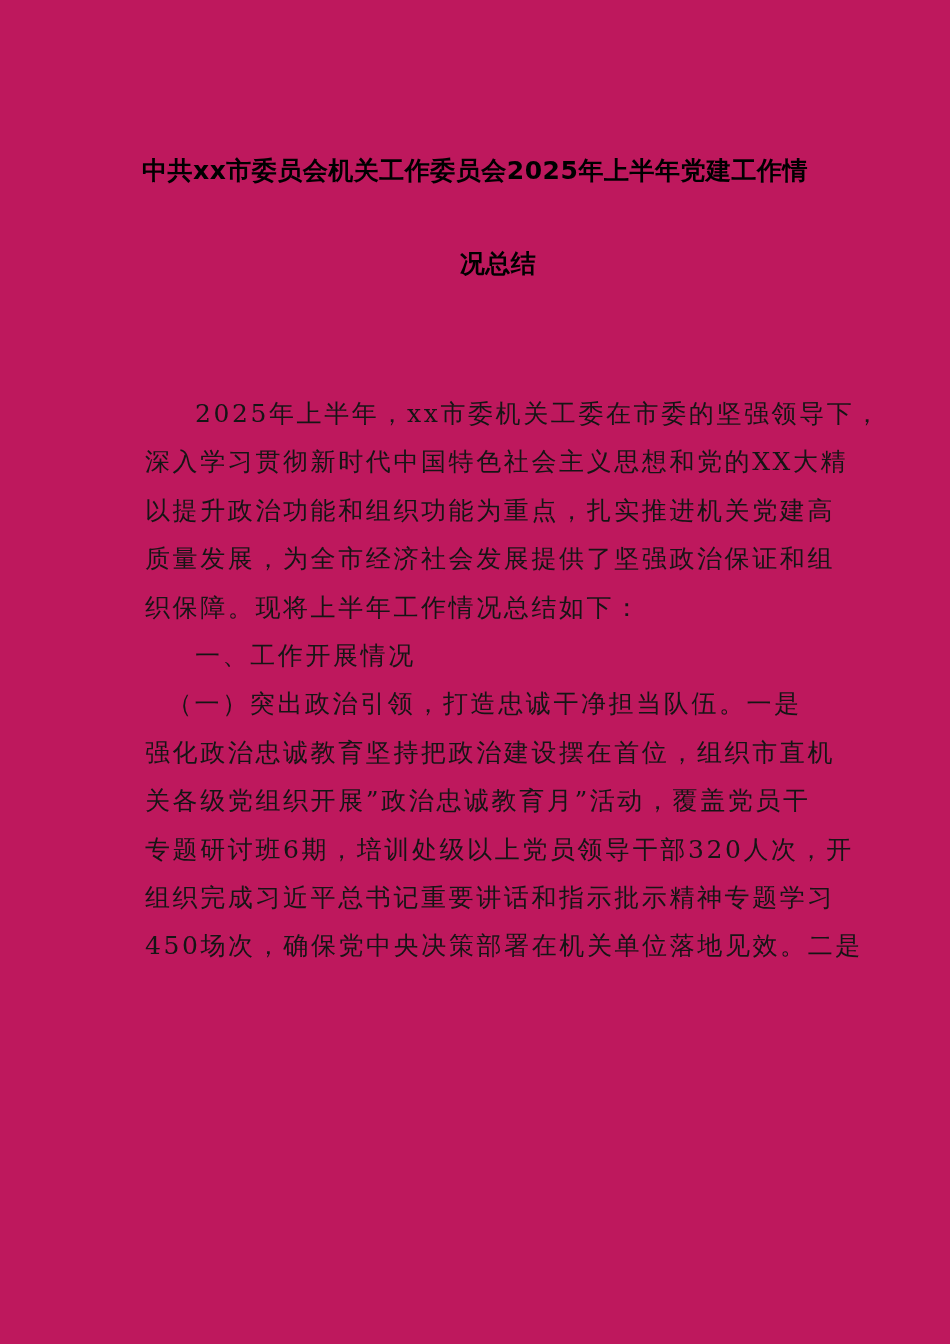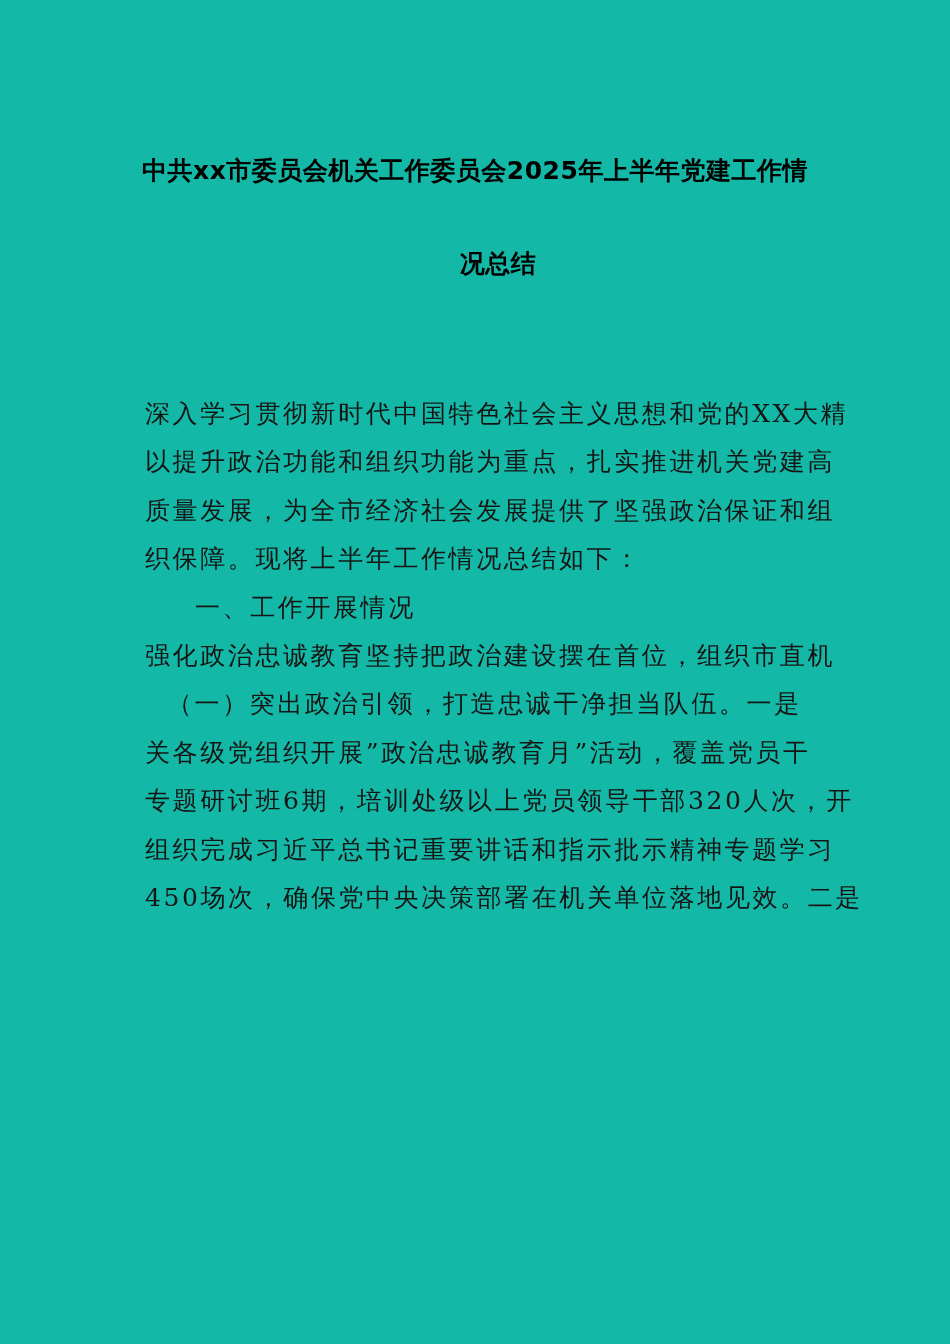--- a/index.html
+++ b/index.html
@@ -14,21 +14,21 @@
       overflow: hidden;
       color: #111111;
       font-family: "DejaVu Serif", "Liberation Serif", serif;
     }
     .page {
       position: absolute;
       left: 0;
       top: 0;
       width: 950px;
       height: 1344px;
-      background: #14b8a6;
+      background: #be185d;
     }
     .title-line {
       position: absolute;
       left: 0;
       width: 950px;
       text-align: center;
       font-family: "DejaVu Sans", "Liberation Sans", sans-serif;
       font-weight: bold;
       font-size: 25px;
       letter-spacing: 0.5px;
@@ -56,25 +56,26 @@
     .line.indent-s { padding-left: 22px; }
   </style>
 </head>
 <body>
 
 <div class="page">
   <div class="title-line l1">中共xx市委员会机关工作委员会2025年上半年党建工作情</div>
   <div class="title-line l2">况总结</div>
 
   <div class="body-lines">
+    <span class="line indent">2025年上半年，xx市委机关工委在市委的坚强领导下，</span>
     <span class="line">深入学习贯彻新时代中国特色社会主义思想和党的XX大精</span>
     <span class="line">以提升政治功能和组织功能为重点，扎实推进机关党建高</span>
     <span class="line">质量发展，为全市经济社会发展提供了坚强政治保证和组</span>
     <span class="line">织保障。现将上半年工作情况总结如下：</span>
     <span class="line indent">一、工作开展情况</span>
+    <span class="line indent-s">（一）突出政治引领，打造忠诚干净担当队伍。一是</span>
     <span class="line">强化政治忠诚教育坚持把政治建设摆在首位，组织市直机</span>
-    <span class="line indent-s">（一）突出政治引领，打造忠诚干净担当队伍。一是</span>
     <span class="line">关各级党组织开展”政治忠诚教育月”活动，覆盖党员干</span>
     <span class="line">专题研讨班6期，培训处级以上党员领导干部320人次，开</span>
     <span class="line">组织完成习近平总书记重要讲话和指示批示精神专题学习</span>
     <span class="line">450场次，确保党中央决策部署在机关单位落地见效。二是</span>
   </div>
 </div>
 
 </body></html>

